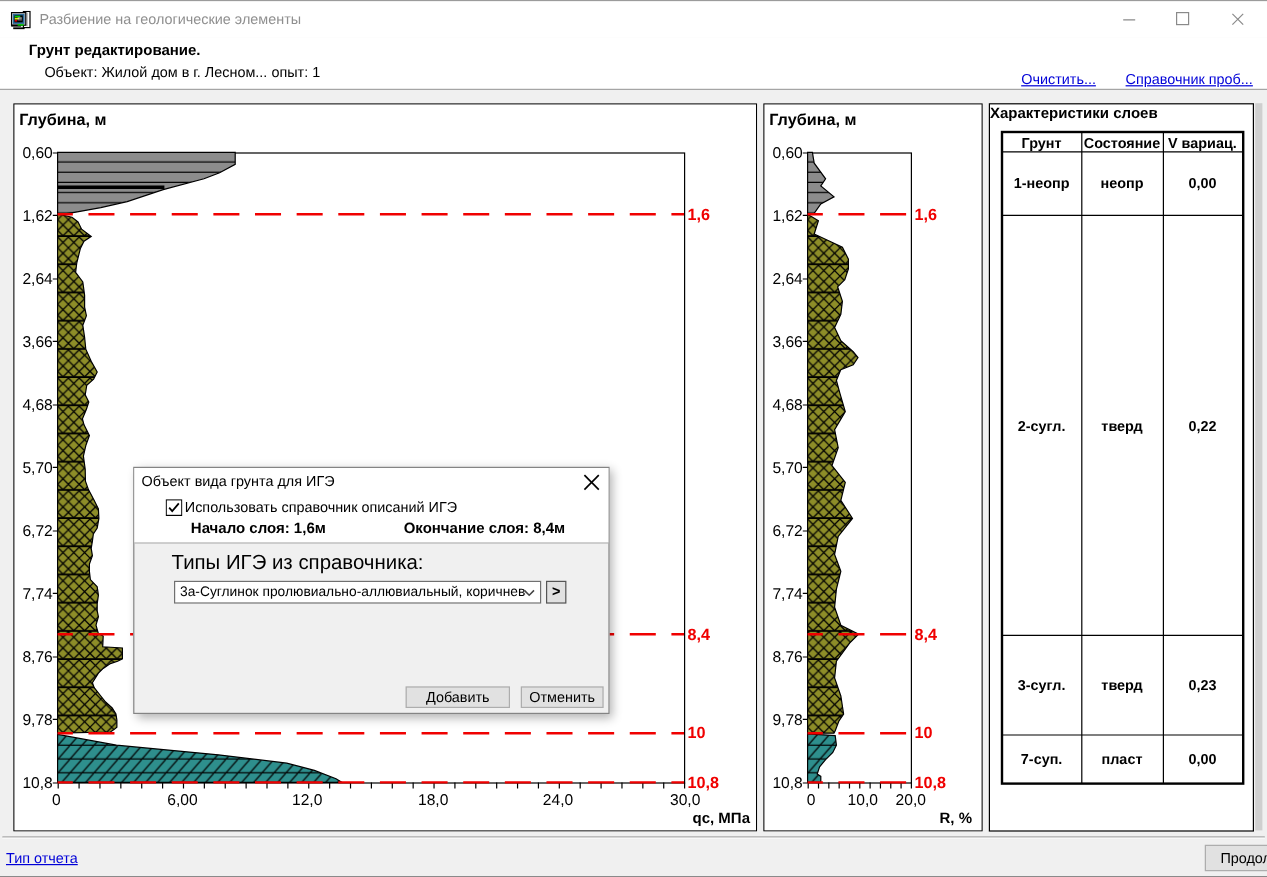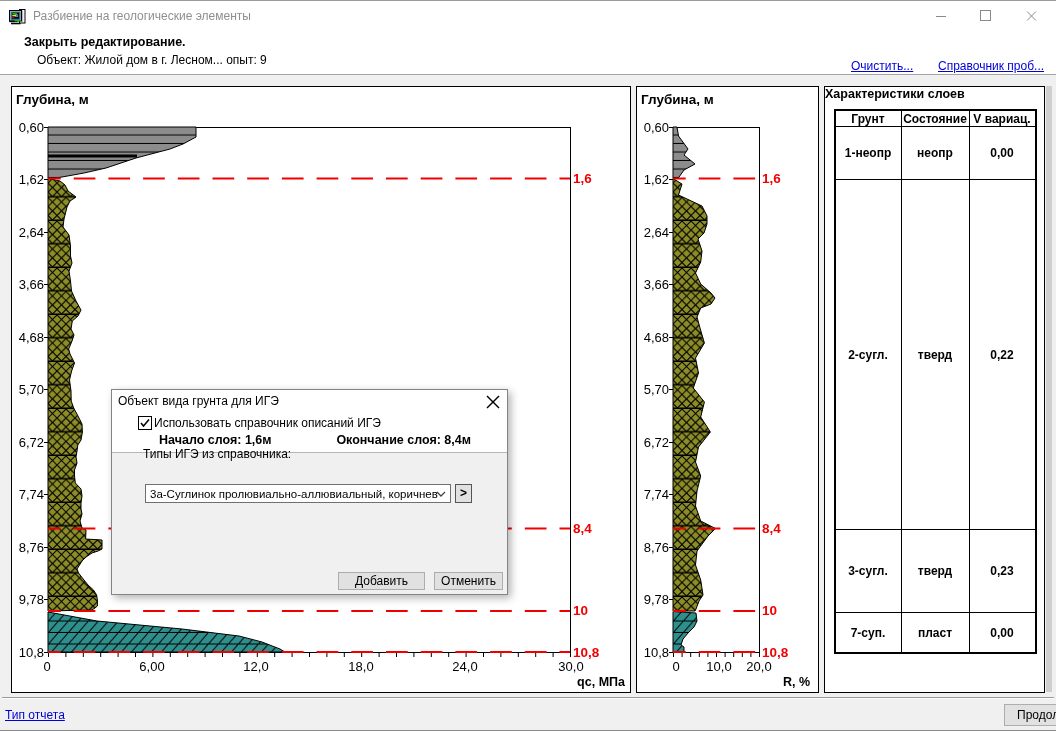--- a/index.html
+++ b/index.html
@@ -41,22 +41,22 @@
   <div class="abs" style="left:33px;top:8px;font-size:12px;color:#8f8f8f;">Разбиение на геологические элементы</div>
   <svg class="abs" style="left:930px;top:0;" width="115" height="30" viewBox="0 0 115 30">
     <line x1="6" y1="15.5" x2="16" y2="15.5" stroke="#8a8a8a" stroke-width="1"></line>
     <rect x="50.5" y="9.5" width="10" height="10" fill="none" stroke="#8a8a8a" stroke-width="1"></rect>
     <line x1="97" y1="10.5" x2="106" y2="19.5" stroke="#8a8a8a" stroke-width="1"></line>
     <line x1="106" y1="10.5" x2="97" y2="19.5" stroke="#8a8a8a" stroke-width="1"></line>
   </svg>
 </div>
 
 <div class="abs" style="left:0;top:30px;width:1056px;height:43px;background:#ffffff;">
-  <div class="abs" style="left:24px;top:4px;font-size:12.5px;font-weight:bold;">Закрыть редактирование.</div>
-  <div class="abs" style="left:37px;top:22px;font-size:12px;">Объект: Жилой дом в г. Лесном... опыт: 9</div>
+  <div class="abs" style="left:24px;top:4px;font-size:12.5px;font-weight:bold;">Грунт редактирование.</div>
+  <div class="abs" style="left:37px;top:22px;font-size:12px;">Объект: Жилой дом в г. Лесном... опыт: 1</div>
   <div class="abs link" style="left:851px;top:28px;">Очистить...</div>
   <div class="abs link" style="left:938px;top:28px;">Справочник проб...</div>
 </div>
 <div class="abs" style="left:0;top:73px;width:1056px;height:1px;background:#a5a5a5;"></div>
 <div class="abs" style="left:2px;top:696px;width:1052px;height:1px;background:#9a9a9a;"></div>
 <div class="abs" style="left:2px;top:697px;width:1052px;height:1px;background:#fbfbfb;"></div>
 
 <svg class="abs" style="left:11px;top:85px;" width="620" height="607" viewBox="0 0 620 607">
   <defs>
     <pattern id="greyH" patternUnits="userSpaceOnUse" x="37" y="41" width="8" height="8.5">
@@ -280,21 +280,21 @@
     <line x1="14" y1="2" x2="2" y2="14" stroke="#000" stroke-width="1.4"></line>
   </svg>
   <svg class="abs" style="left:26px;top:26px;" width="14" height="14" viewBox="0 0 14 14">
     <rect x="0.5" y="0.5" width="13" height="13" fill="#fff" stroke="#000"></rect>
     <polyline points="3,7 5.5,10 11,3.5" fill="none" stroke="#000" stroke-width="1.5"></polyline>
   </svg>
   <div class="abs" style="left:42px;top:26px;font-size:12px;">Использовать справочник описаний ИГЭ</div>
   <div class="abs" style="left:47px;top:43px;font-size:12.5px;font-weight:bold;">Начало слоя: 1,6м</div>
   <div class="abs" style="right:36px;top:43px;font-size:12.5px;font-weight:bold;">Окончание слоя: 8,4м</div>
   <div class="abs" style="left:0;top:62px;width:395px;height:1px;background:#b5b5b5;"></div>
-  <div class="abs" style="left:31px;top:57px;font-size:12px;">Типы ИГЭ из справочника:</div>
+  <div class="abs" style="left:31px;top:69px;font-size:17px;">Типы ИГЭ из справочника:</div>
   <div class="abs" style="left:33px;top:94px;width:306px;height:19px;background:#fff;border:1px solid #707070;">
     <div class="abs" style="left:4px;top:2.5px;font-size:11.5px;white-space:nowrap;overflow:hidden;width:288px;">3а-Суглинок пролювиально-аллювиальный, коричнева</div>
     <svg class="abs" style="right:4px;top:6px;" width="10" height="6" viewBox="0 0 10 6">
       <polyline points="1,1 5,5 9,1" fill="none" stroke="#444" stroke-width="1.3"></polyline>
     </svg>
   </div>
   <div class="btn" style="left:343px;top:94px;width:17px;height:19px;line-height:17px;font-weight:bold;border-color:#555;">&gt;</div>
   <div class="btn" style="left:226px;top:182px;width:87px;height:18px;line-height:16px;">Добавить</div>
   <div class="btn" style="left:322px;top:182px;width:69px;height:18px;line-height:16px;">Отменить</div>
 </div>

